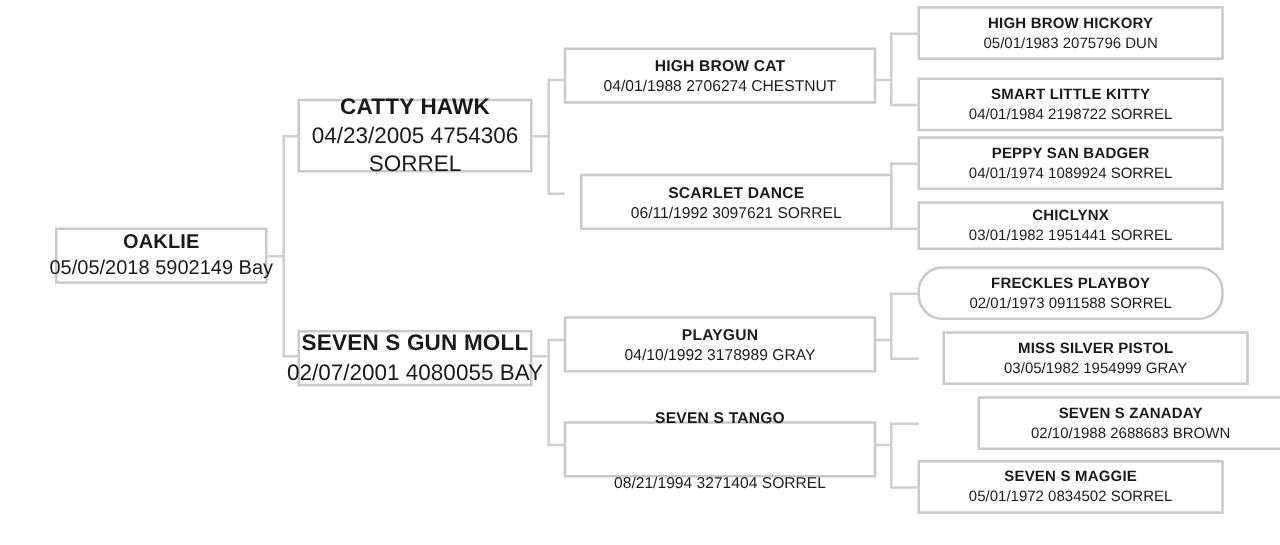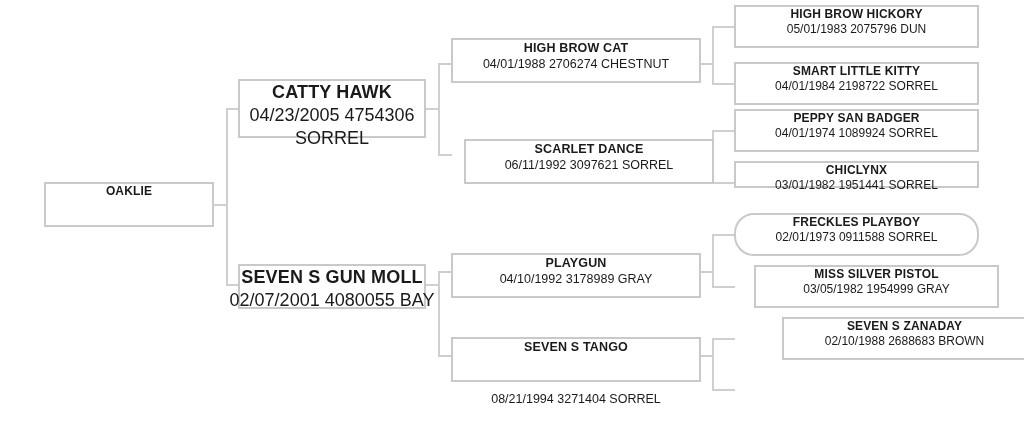--- a/index.html
+++ b/index.html
@@ -19,36 +19,37 @@
     overflow: hidden;
   }
   .node {
     position: absolute;
     box-sizing: border-box;
     border: 2px solid #c9c9c9;
     background: #ffffff;
     display: flex;
     flex-direction: column;
     align-items: center;
+    justify-content: center;
     text-align: center;
     line-height: 1.28;
     z-index: 2;
   }
   .node .nm {
     font-size: 12.5px;
     font-weight: 700;
     letter-spacing: .15px;
     white-space: nowrap;
   }
   .node .dt {
     font-size: 12.5px;
     font-weight: 400;
     white-space: nowrap;
   }
-  .node.gen0 .nm, .node.gen0 .dt { font-size: 12px; }
+  .node.gen0 .nm, .node.gen0 .dt { font-size: 16px; }
   .node.gen1 .nm, .node.gen1 .dt { font-size: 18px; }
   .node.gen2 .nm, .node.gen2 .dt { font-size: 12.5px; }
   .node.gen3 .nm, .node.gen3 .dt { font-size: 12px; }
 
   .conn {
     position: absolute;
     background: #cfcfcf;
     z-index: 1;
   }
   .conn.h { height: 2px; }
@@ -89,20 +90,21 @@
   <div class="conn h" style="left:712px; top:234px; width:23px;"></div>
   <div class="conn h" style="left:712px; top:286px; width:23px;"></div>
 
   <div class="conn h" style="left:700px; top:355px; width:13px;"></div>
   <div class="conn v" style="left:712px; top:338px; height:52px;"></div>
   <div class="conn h" style="left:712px; top:338px; width:23px;"></div>
   <div class="conn h" style="left:712px; top:389px; width:23px;"></div>
 
   <div class="node gen0" style="left:44px; top:182px; width:170px; height:45px;">
     <div class="nm">OAKLIE</div>
+    <div class="dt">05/05/2018 5902149 Bay</div>
   </div>
 
   <div class="node gen1" style="left:238px; top:79px; width:188px; height:59px;">
     <div class="nm">CATTY HAWK</div>
     <div class="dt">04/23/2005 4754306</div>
     <div class="dt">SORREL</div>
   </div>
 
   <div class="node gen1" style="left:238px; top:264px; width:188px; height:45px;">
     <div class="nm">SEVEN S GUN MOLL</div>
@@ -137,34 +139,38 @@
   <div class="node gen3" style="left:734px; top:62px; width:245px; height:43px;">
     <div class="nm">SMART LITTLE KITTY</div>
     <div class="dt">04/01/1984 2198722 SORREL</div>
   </div>
 
   <div class="node gen3" style="left:734px; top:109px; width:245px; height:43px;">
     <div class="nm">PEPPY SAN BADGER</div>
     <div class="dt">04/01/1974 1089924 SORREL</div>
   </div>
 
-  <div class="node gen3" style="left:734px; top:161px; width:245px; height:27px;">
+  <div class="node gen3" style="left:734px; top:161px; width:245px; height:39px;">
     <div class="nm">CHICLYNX</div>
     <div class="dt">03/01/1982 1951441 SORREL</div>
   </div>
 
   <div class="node gen3" style="left:734px; top:213px; width:245px; height:43px;border-radius:20px;">
     <div class="nm">FRECKLES PLAYBOY</div>
     <div class="dt">02/01/1973 0911588 SORREL</div>
   </div>
 
   <div class="node gen3" style="left:754px; top:265px; width:245px; height:43px;">
     <div class="nm">MISS SILVER PISTOL</div>
     <div class="dt">03/05/1982 1954999 GRAY</div>
   </div>
 
   <div class="node gen3" style="left:734px; top:317px; width:245px; height:43px;margin-left:48px;">
     <div class="nm">SEVEN S ZANADAY</div>
     <div class="dt">02/10/1988 2688683 BROWN</div>
   </div>
 
+  <div class="node gen3" style="left:734px; top:368px; width:245px; height:43px;">
+    <div class="nm">SEVEN S MAGGIE</div>
+    <div class="dt">05/01/1972 0834502 SORREL</div>
+  </div>
 
 </div>
 
 </body></html>

